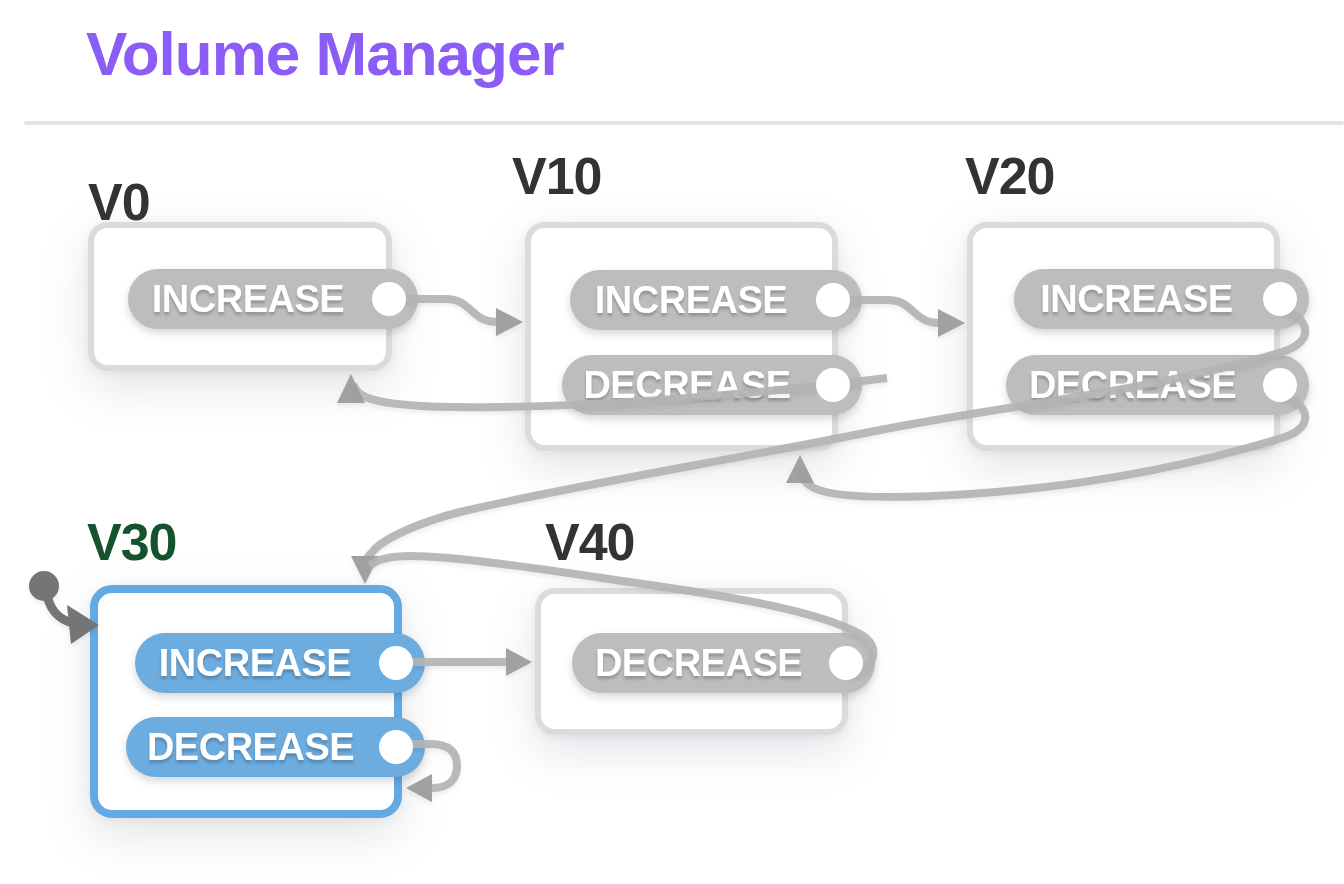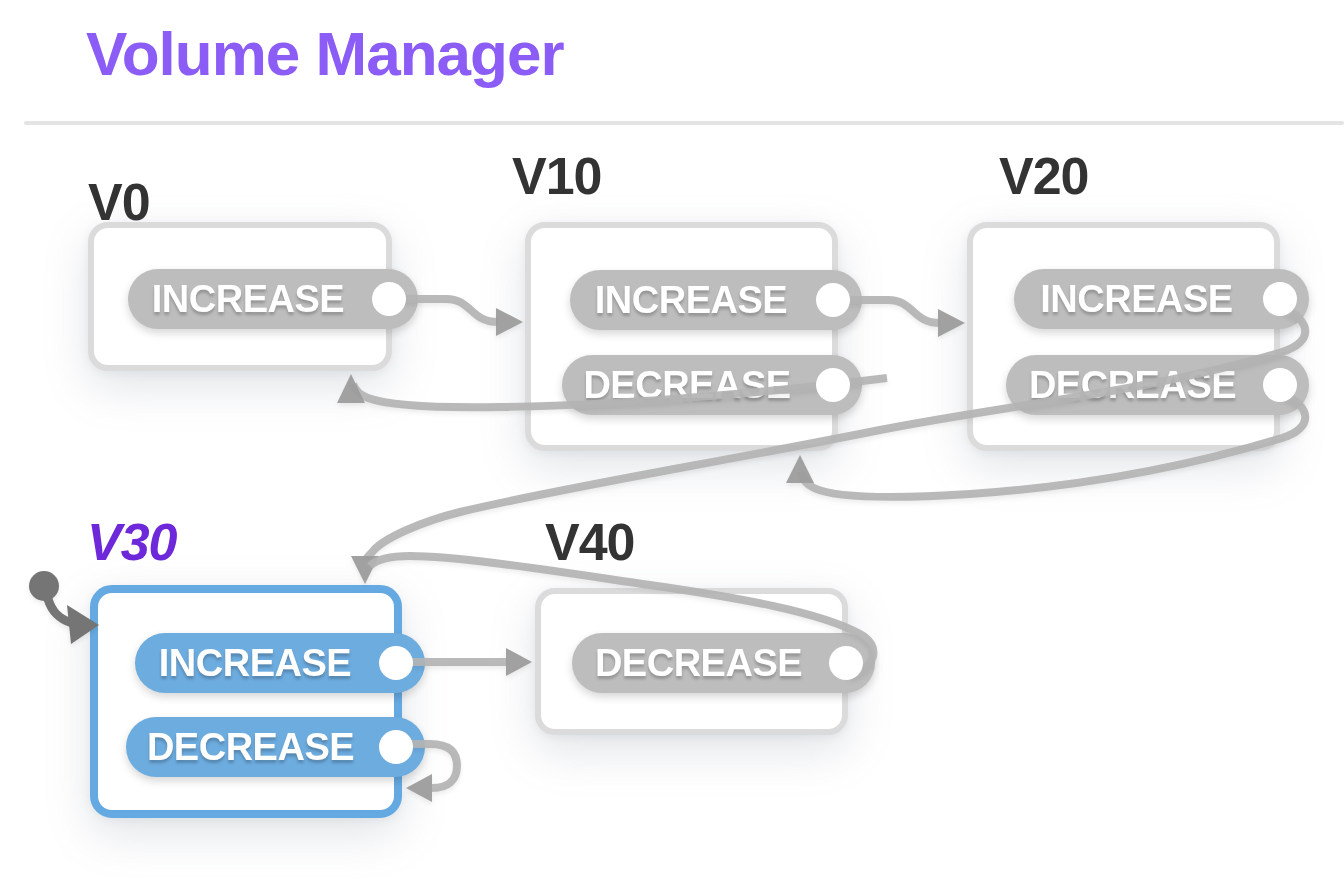--- a/index.html
+++ b/index.html
@@ -14,21 +14,21 @@
     font-size:62px;font-weight:800;color:#8b5cf6;letter-spacing:-1px;
   }
   .divider{
     position:absolute;left:24px;right:0;top:121px;height:4px;
     background:#e4e4e4;border-radius:2px;
   }
   
   .state-label{
     position:absolute;font-size:52px;font-weight:800;color:#333333;letter-spacing:-1px;
   }
-  .state-label.blue{color:#6d28d9;font-style:italic;}
+  .state-label.blue{color:#14532d;}
   .state-box{
     position:absolute;background:#ffffff;
     border:6px solid #dbdbdb;border-radius:20px;
     box-shadow:0 16px 45px rgba(120,130,145,0.22), 0 2px 8px rgba(120,130,145,0.10);
   }
   .state-box.blue{border:8px solid #64a9e1;border-radius:22px;}
   .pill{
     position:absolute;height:60px;border-radius:30px;
     background:#bdbdbd;color:#ffffff;
     display:flex;align-items:center;justify-content:center;
@@ -71,21 +71,21 @@
 <div class="state-box" style="left:525px;top:222px;width:301px;height:217px;"></div>
 <div class="pill" style="left:570px;top:270px;width:292px;">
   <span>INCREASE</span>
   <span class="port"></span>
 </div>
 <div class="pill" style="left:562px;top:355px;width:300px;">
   <span>DECREASE</span>
   <span class="port"></span>
 </div>
 
-<div class="state-label" style="left:965px;top:146px;margin-left:34px;">V20</div>
+<div class="state-label" style="left:965px;top:146px;">V20</div>
 <div class="state-box" style="left:967px;top:222px;width:301px;height:217px;"></div>
 <div class="pill" style="left:1014px;top:269px;width:295px;">
   <span>INCREASE</span>
   <span class="port"></span>
 </div>
 <div class="pill" style="left:1006px;top:355px;width:303px;">
   <span>DECREASE</span>
   <span class="port"></span>
 </div>
 

